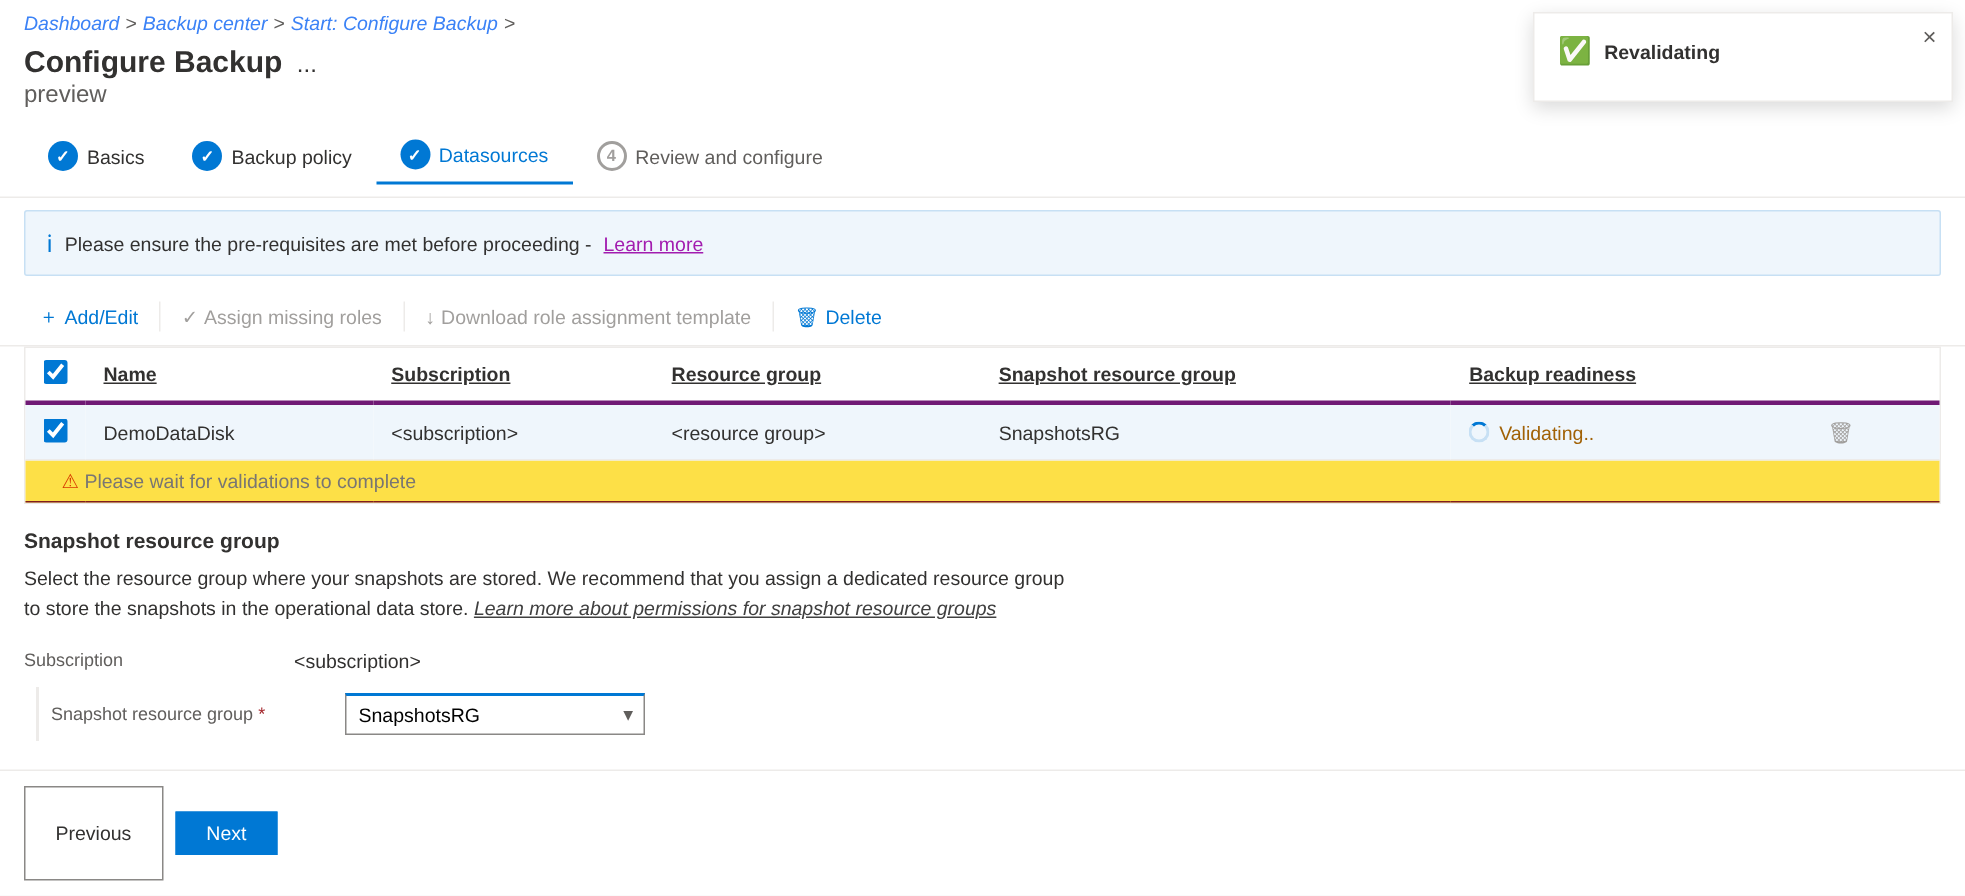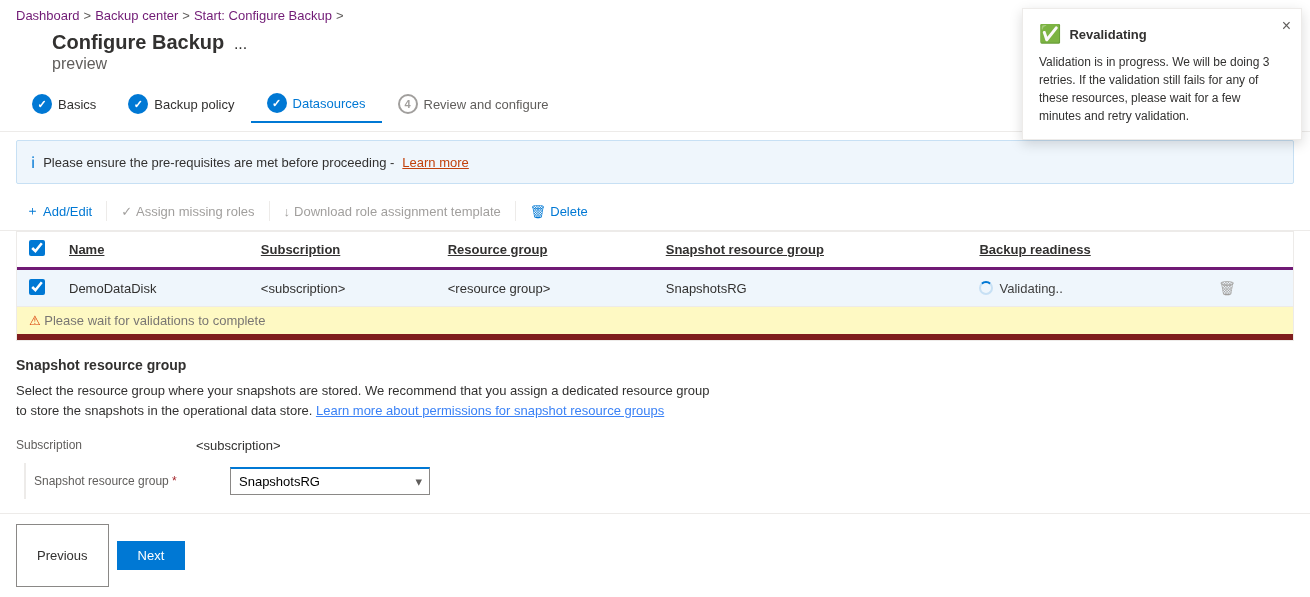--- a/index.html
+++ b/index.html
@@ -1,69 +1,69 @@
 <!DOCTYPE html>
 <html><head>
   <meta charset="utf-8">
   <style>
     * { box-sizing: border-box; margin: 0; padding: 0; font-family: 'Segoe UI', Arial, sans-serif; font-size: 13px; }
     body { background: #f3f2f1; color: #323130; overflow: hidden; }
     .page-wrapper { background: #fff; width: 1310px; height: 597px; display: flex; flex-direction: column; position: relative; }
 
     
     .breadcrumb { display: flex; align-items: center; padding: 8px 16px 4px; font-size: 12px; color: #605e5c; gap: 4px; }
-    .breadcrumb a { color: #701a75; text-decoration: none; }
+    .breadcrumb a { color: #3b82f6; text-decoration: none; font-style: italic; }
     .breadcrumb span { color: #605e5c; }
     .breadcrumb-sep { color: #605e5c; }
 
     
-    .page-header { padding: 4px 16px 8px; display: flex; align-items: center; gap: 8px; margin-left: 36px; }
+    .page-header { padding: 4px 16px 8px; display: flex; align-items: center; gap: 8px; }
     .ellipsis-btn { background: none; border: none; cursor: pointer; font-size: 16px; color: #323130; padding: 2px 6px; }
 
     
     .wizard-steps { display: flex; align-items: center; padding: 8px 16px; border-bottom: 1px solid #edebe9; gap: 0; }
     .step { display: flex; align-items: center; gap: 6px; padding: 4px 16px 8px; cursor: pointer; position: relative; color: #605e5c; font-size: 13px; }
     .step.active { color: #0078d4; border-bottom: 2px solid #0078d4; }
     .step.completed { color: #323130; }
     .step-circle { width: 20px; height: 20px; border-radius: 50%; display: flex; align-items: center; justify-content: center; font-size: 11px; font-weight: 600; }
     .step-circle.done { background: #0078d4; color: #fff; }
     .step-circle.pending { border: 2px solid #a19f9d; color: #a19f9d; background: #fff; }
 
     
     .info-bar { margin: 8px 16px; padding: 10px 14px; background: #eff6fc; border: 1px solid #c7e0f4; border-radius: 2px; display: flex; align-items: center; gap: 8px; font-size: 13px; }
     .info-icon { color: #0078d4; font-size: 16px; }
-    .info-bar a { color: #c2410c; }
+    .info-bar a { color: #a21caf; }
 
     
     .toolbar { display: flex; align-items: center; gap: 0; padding: 6px 16px; border-bottom: 1px solid #edebe9; }
     .toolbar-btn { display: flex; align-items: center; gap: 4px; background: none; border: none; cursor: pointer; color: #0078d4; font-size: 13px; padding: 4px 10px; }
     .toolbar-btn.disabled { color: #a19f9d; cursor: default; }
     .toolbar-sep { width: 1px; height: 20px; background: #edebe9; margin: 0 4px; }
 
     
     .data-table { width: 100%; border-collapse: collapse; }
     .data-table th { text-align: left; padding: 8px 12px; font-weight: 600; color: #323130; font-size: 13px; border-bottom: 3px solid #701a75; text-decoration: underline; }
     .data-table td { padding: 8px 12px; border-bottom: 1px solid #edebe9; vertical-align: middle; margin-top: 22px; }
     .data-table .checkbox-col { width: 36px; }
     .checkbox { width: 16px; height: 16px; accent-color: #0078d4; cursor: pointer; }
     .row-selected { background: #eff6fc; }
 
     
-    .warning-row td { padding: 6px 12px; color: #797673; background: #fef9c3; border-bottom: 6px solid #7f1d1d; }
-
-    
-    .validating { display: flex; align-items: center; gap: 6px; color: #404040; }
+    .warning-row td { padding: 6px 24px; color: #797673; background: #fde047; border-bottom: 1px solid #7f1d1d; }
+
+    
+    .validating { display: flex; align-items: center; gap: 6px; color: #a16207; }
     .spin { display: inline-block; width: 14px; height: 14px; border: 2px solid #c7e0f4; border-top: 2px solid #0078d4; border-radius: 50%; animation: spin 1s linear infinite; }
     @keyframes spin { to { transform: rotate(360deg); } }
 
     
     .snapshot-section { padding: 16px 16px 8px; }
     .section-title { font-size: 14px; font-weight: 600; color: #323130; margin-bottom: 8px; }
     .section-desc { font-size: 13px; color: #323130; margin-bottom: 12px; line-height: 1.5; }
-    .section-desc a { color: #3b82f6; }
+    .section-desc a { color: #404040; font-style: italic; }
     .form-row { display: flex; align-items: flex-start; gap: 0; margin-bottom: 10px; }
     .form-label { font-size: 12px; color: #605e5c; width: 180px; padding-top: 6px; }
     .form-value { font-size: 13px; color: #323130; padding-top: 6px; }
     .field-label { font-size: 12px; color: #605e5c; width: 180px; }
     .required::after { content: ' *'; color: #a4262c; }
     .dropdown-wrapper { position: relative; }
     .dropdown { width: 200px; padding: 5px 28px 5px 8px; border: 1px solid #8a8886; border-top: 2px solid #0078d4; background: #fff; font-size: 13px; appearance: none; cursor: pointer; }
     .dropdown-arrow { position: absolute; right: 8px; top: 50%; transform: translateY(-50%); pointer-events: none; color: #605e5c; }
 
     
@@ -238,16 +238,15 @@
     <button class="btn-secondary">Previous</button>
     <button class="btn-primary">Next</button>
   </div>
 
   <div class="notification">
     <div class="notif-header">
       <span class="notif-check">✅</span>
       <span>Revalidating</span>
     </div>
     <button class="notif-close">×</button>
-    <p class="notif-text">Validation is in progress. We will be doing 3 retries. If the validation still fails for any of these resources, please wait for a few minutes and retry validation.</p>
   </div>
 
 </div>
 
 </body></html>

